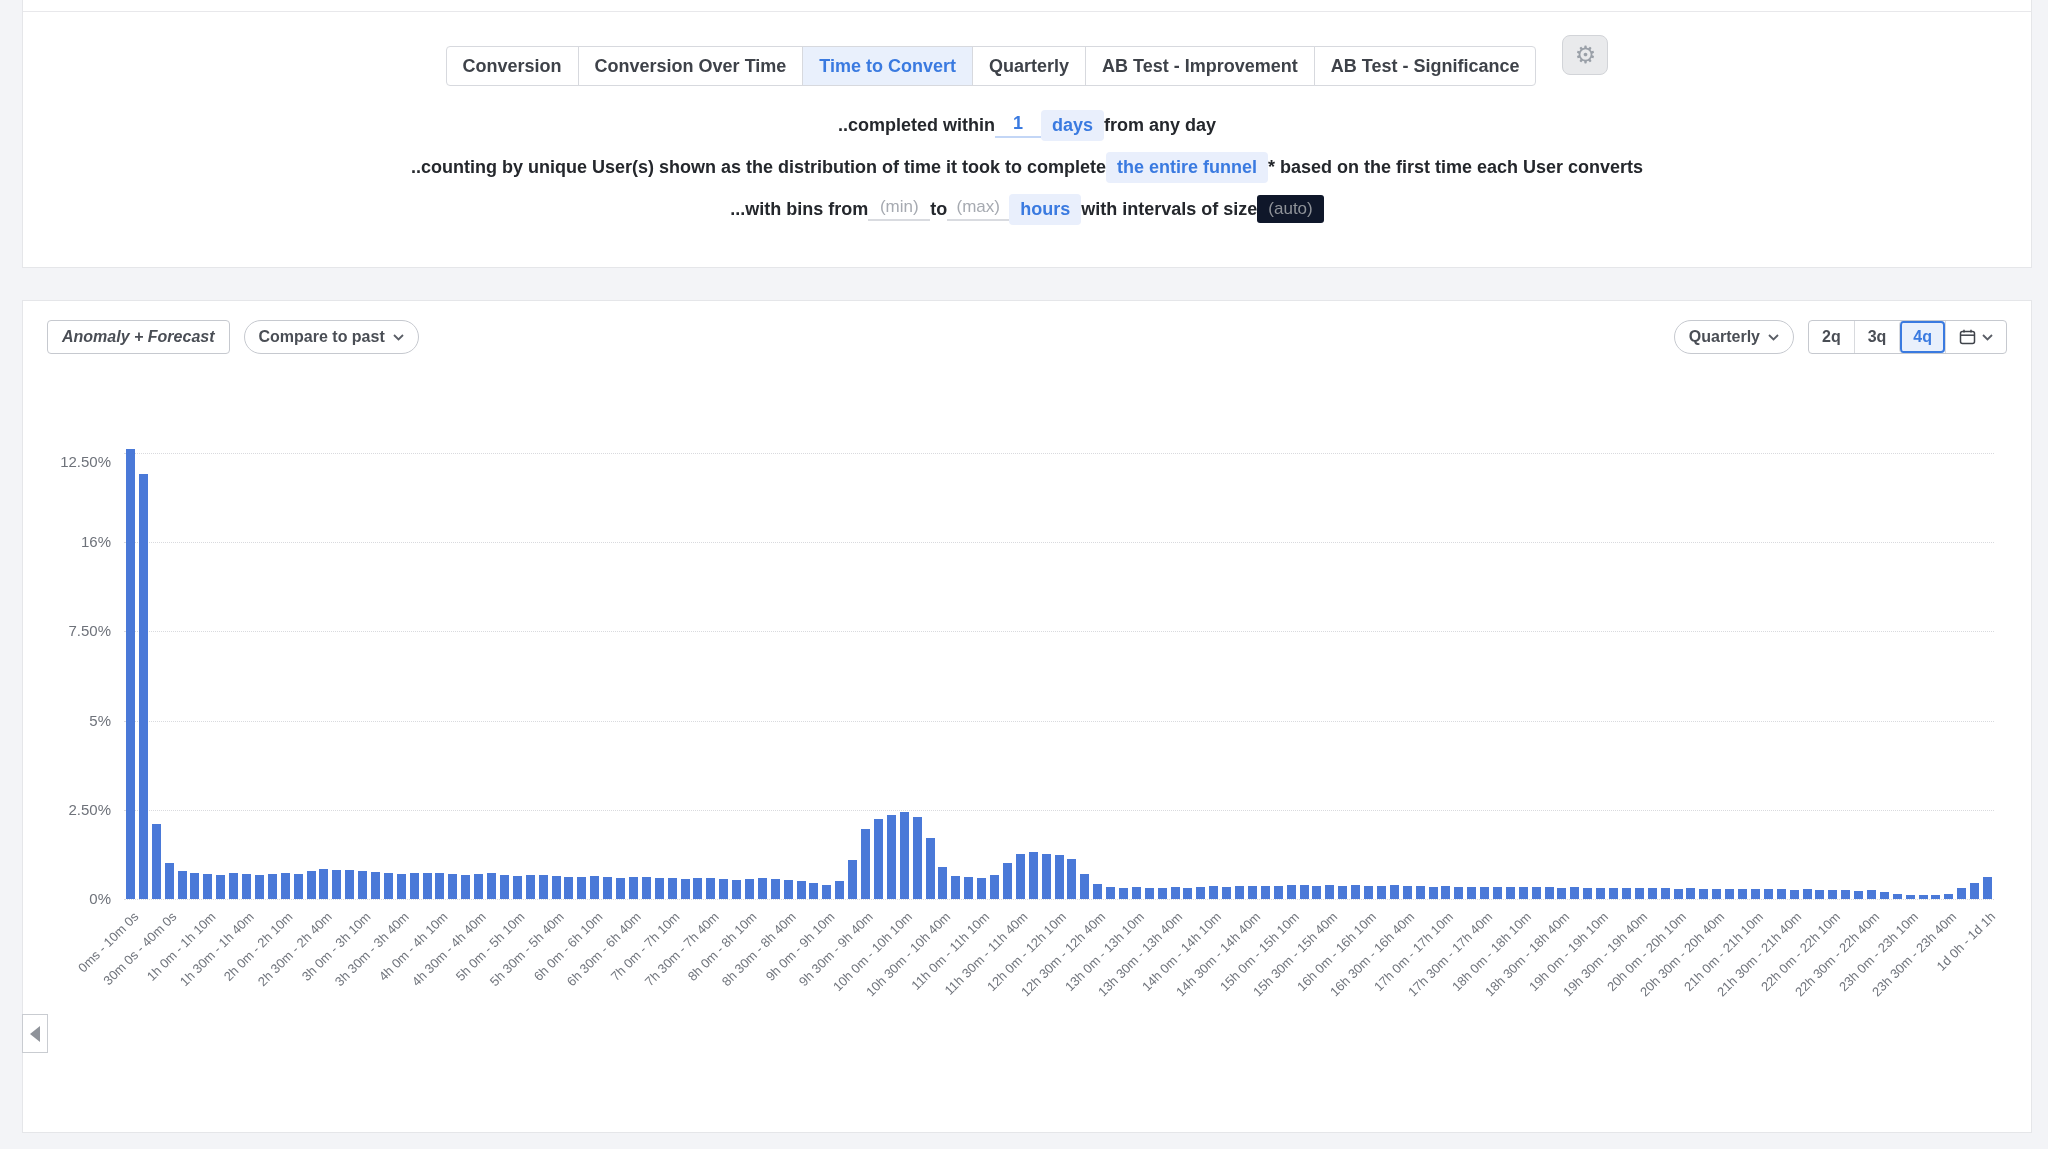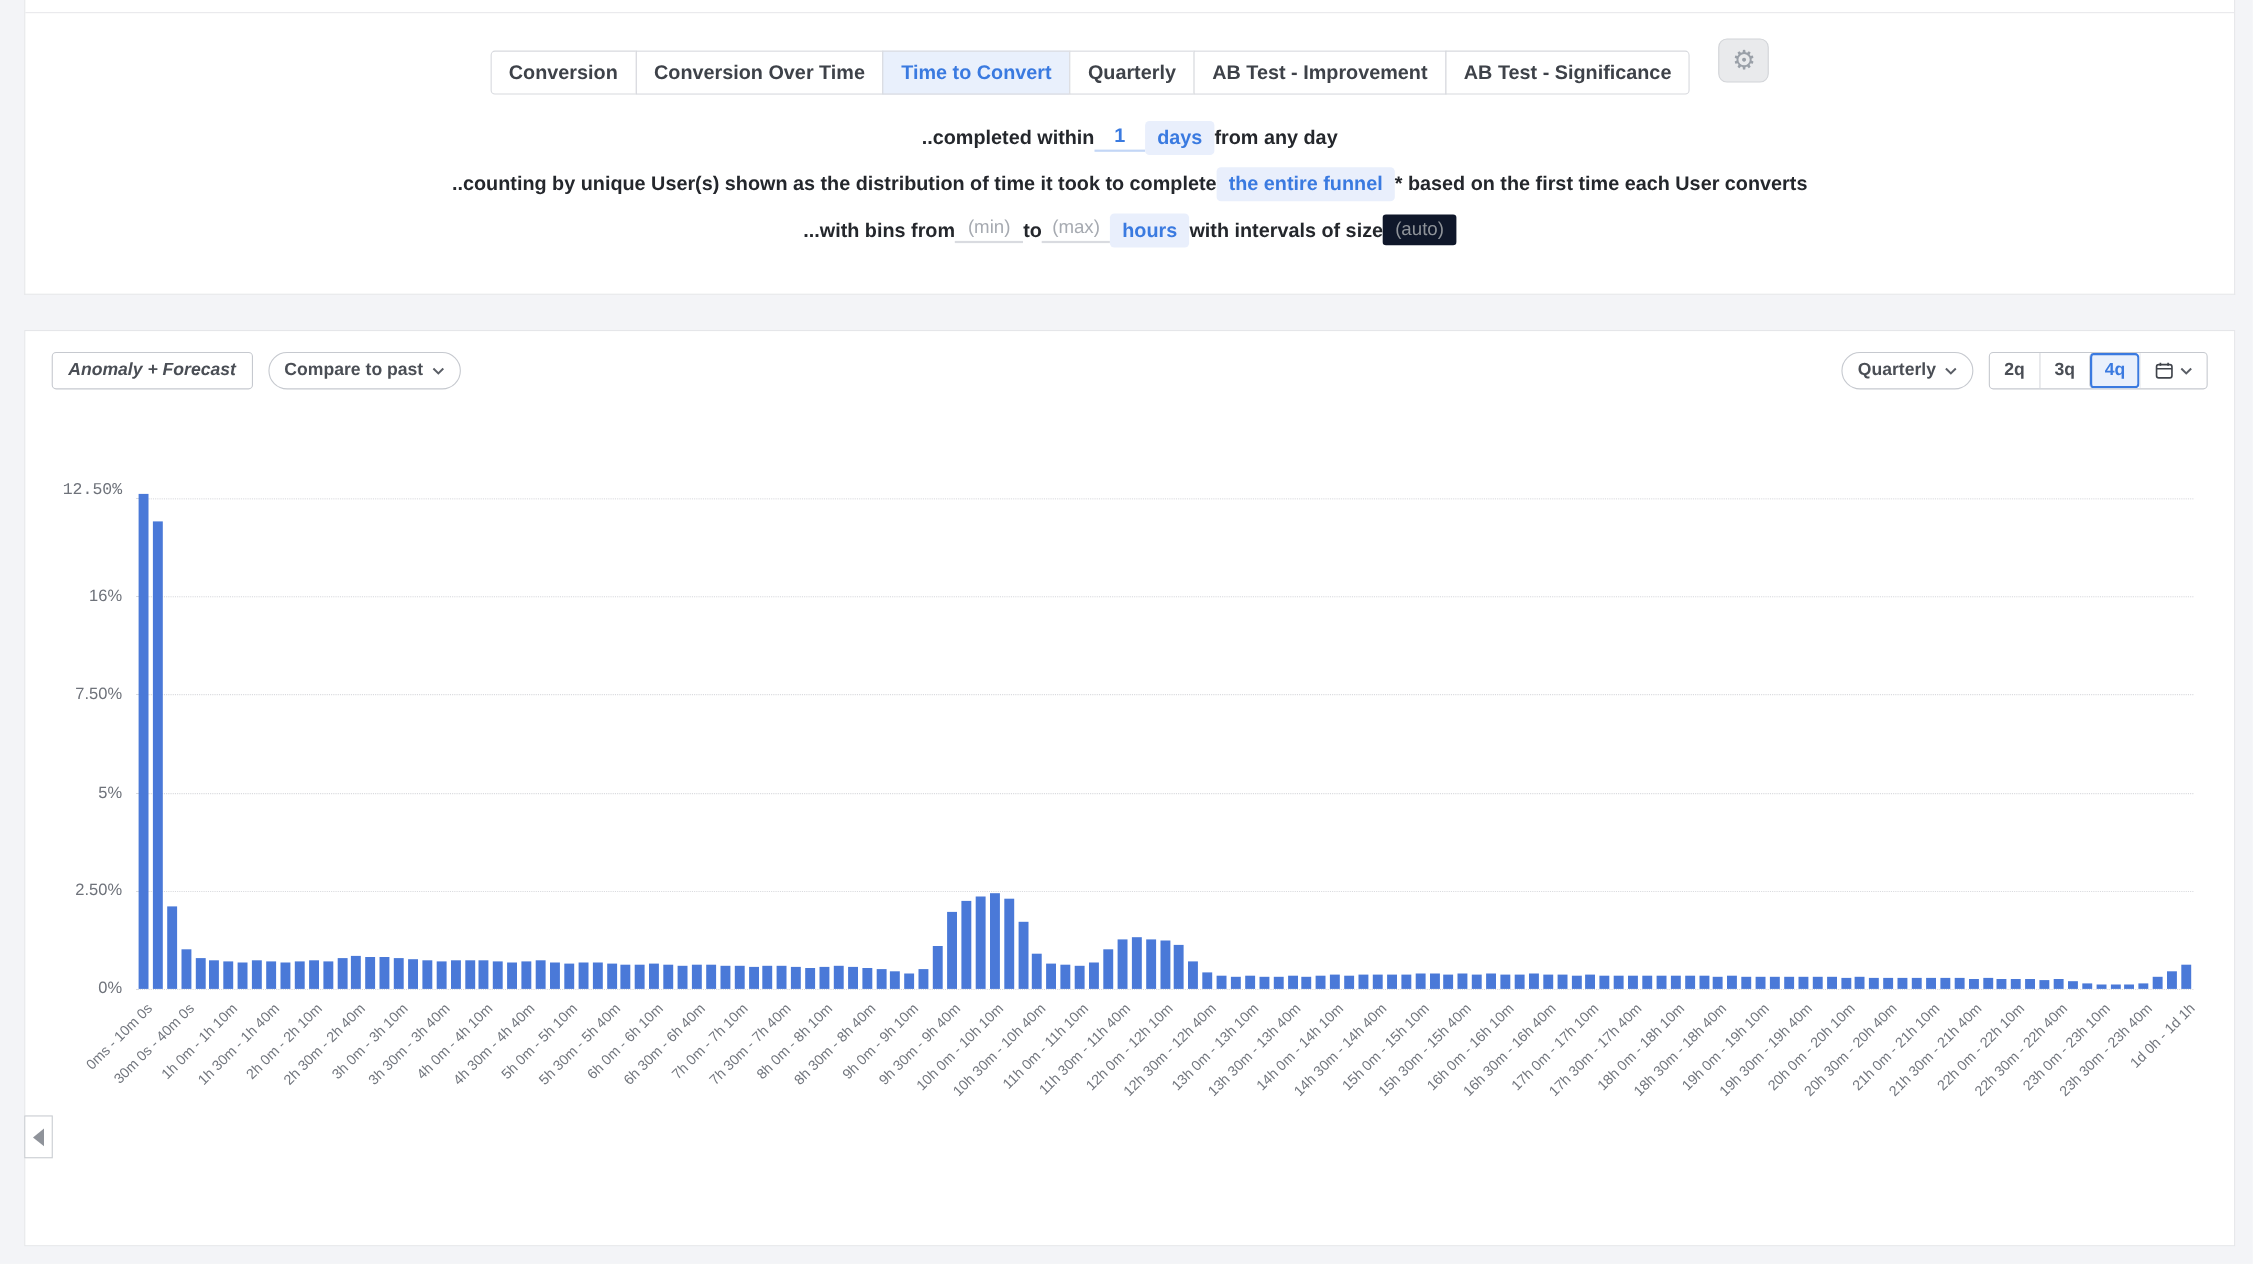--- a/index.html
+++ b/index.html
@@ -200,21 +200,21 @@
       <div class="ytick" style="top: 589px;">0%</div>
       <div class="gridline" style="left: 101px; width: 1870px; top: 508.8px;"></div>
       <div class="ytick" style="top: 499.8px;">2.50%</div>
       <div class="gridline" style="left: 101px; width: 1870px; top: 419.6px;"></div>
       <div class="ytick" style="top: 410.6px;">5%</div>
       <div class="gridline" style="left: 101px; width: 1870px; top: 330.4px;"></div>
       <div class="ytick" style="top: 321.4px;">7.50%</div>
       <div class="gridline" style="left: 101px; width: 1870px; top: 241.2px;"></div>
       <div class="ytick" style="top: 232.2px;">16%</div>
       <div class="gridline" style="left: 101px; width: 1870px; top: 152px;"></div>
-      <div class="ytick" style="top: 136px; font-family: Liberation Mono, monospace;">12.50%</div>
+      <div class="ytick" style="top: 152px;">12.50%</div>
       <div class="bar" style="left: 102.948px; width: 9px; top: 148.432px; height: 449.568px; background: rgb(74, 121, 216);"></div>
       <div class="bar" style="left: 115.845px; width: 9px; top: 173.408px; height: 424.592px; background: rgb(74, 121, 216);"></div>
       <div class="bar" style="left: 128.741px; width: 9px; top: 523.072px; height: 74.928px; background: rgb(74, 121, 216);"></div>
       <div class="bar" style="left: 141.638px; width: 9px; top: 562.32px; height: 35.68px; background: rgb(74, 121, 216);"></div>
       <div class="bar" style="left: 154.534px; width: 9px; top: 570.17px; height: 27.8304px; background: rgb(74, 121, 216);"></div>
       <div class="bar" style="left: 167.431px; width: 9px; top: 572.31px; height: 25.6896px; background: rgb(74, 121, 216);"></div>
       <div class="bar" style="left: 180.328px; width: 9px; top: 573.024px; height: 24.976px; background: rgb(74, 121, 216);"></div>
       <div class="bar" style="left: 193.224px; width: 9px; top: 573.738px; height: 24.2624px; background: rgb(74, 121, 216);"></div>
       <div class="bar" style="left: 206.121px; width: 9px; top: 572.31px; height: 25.6896px; background: rgb(74, 121, 216);"></div>
       <div class="bar" style="left: 219.017px; width: 9px; top: 573.024px; height: 24.976px; background: rgb(74, 121, 216);"></div>

